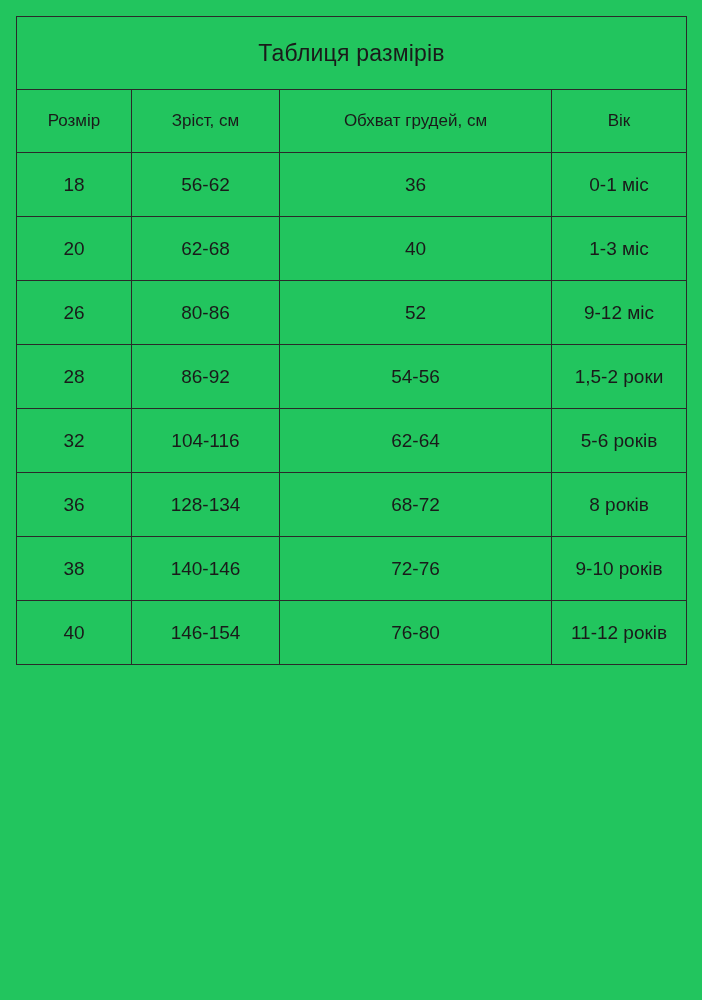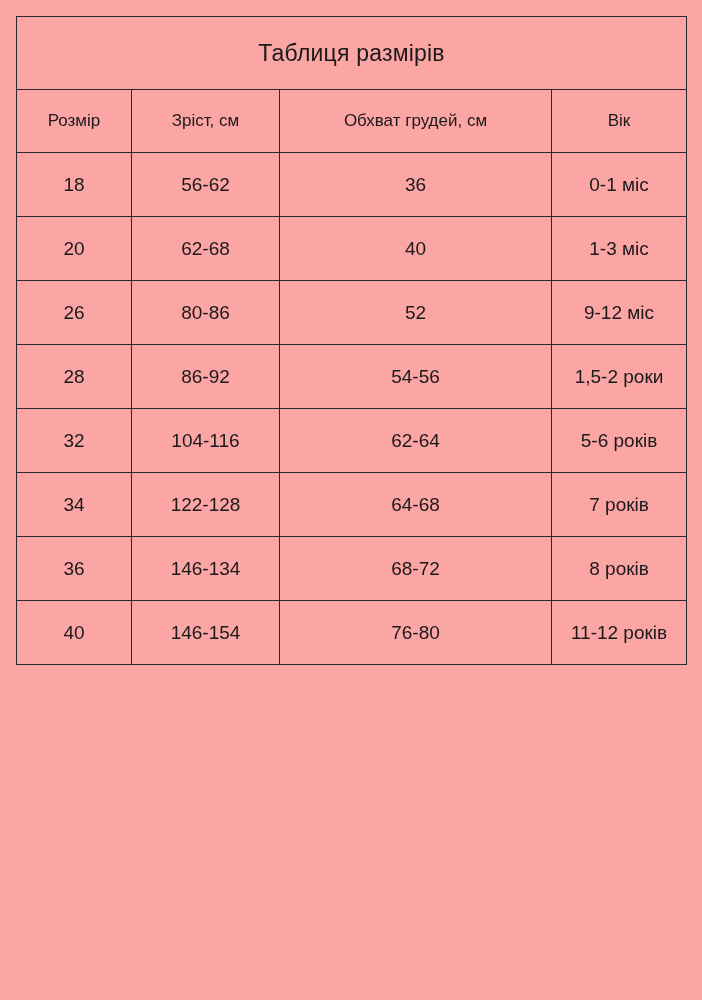--- a/index.html
+++ b/index.html
@@ -12,21 +12,21 @@
     height: 1000px;
     font-family: "Liberation Sans", sans-serif;
     color: #1a1a1a;
     overflow: hidden;
   }
   .sheet {
     width: 702px;
     height: 1000px;
     box-sizing: border-box;
     padding: 16px 0 0 16px;
-    background: #fca5a5;
+    background: #22c55e;
   }
   table.size-table {
     width: 670px;
     border-collapse: collapse;
     table-layout: fixed;
   }
   table.size-table td, table.size-table th {
     border: 1px solid #2a2a2a;
     text-align: center;
     vertical-align: middle;
@@ -98,30 +98,30 @@
         <td class="body-cell">54-56</td>
         <td class="body-cell">1,5-2 роки</td>
       </tr>
       <tr>
         <td class="body-cell">32</td>
         <td class="body-cell">104-116</td>
         <td class="body-cell">62-64</td>
         <td class="body-cell">5-6 років</td>
       </tr>
       <tr>
-        <td class="body-cell">34</td>
-        <td class="body-cell">122-128</td>
-        <td class="body-cell">64-68</td>
-        <td class="body-cell">7 років</td>
+        <td class="body-cell">36</td>
+        <td class="body-cell">128-134</td>
+        <td class="body-cell">68-72</td>
+        <td class="body-cell">8 років</td>
       </tr>
       <tr>
-        <td class="body-cell">36</td>
-        <td class="body-cell">146-134</td>
-        <td class="body-cell">68-72</td>
-        <td class="body-cell">8 років</td>
+        <td class="body-cell">38</td>
+        <td class="body-cell">140-146</td>
+        <td class="body-cell">72-76</td>
+        <td class="body-cell">9-10 років</td>
       </tr>
       <tr>
         <td class="body-cell">40</td>
         <td class="body-cell">146-154</td>
         <td class="body-cell">76-80</td>
         <td class="body-cell">11-12 років</td>
       </tr>
     </tbody>
   </table>
 </div>

